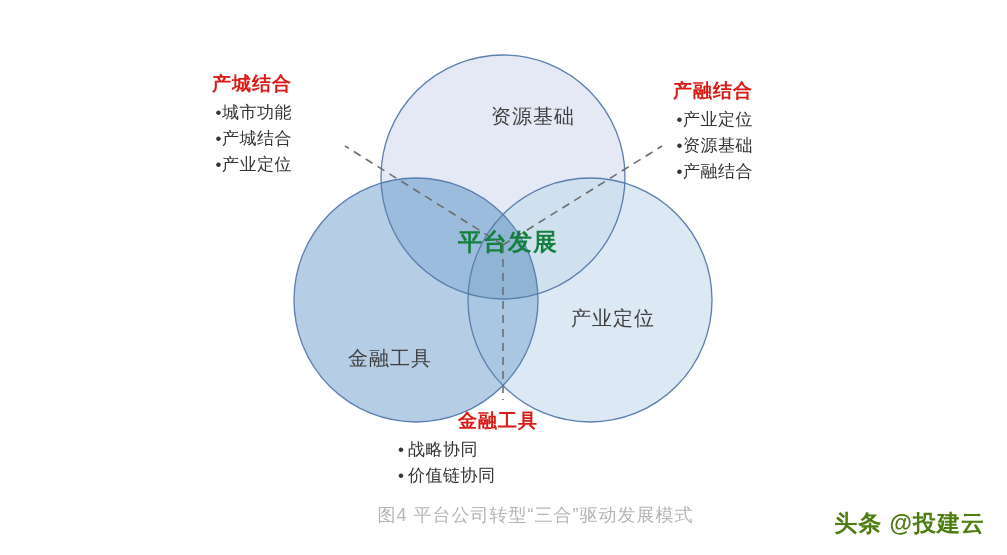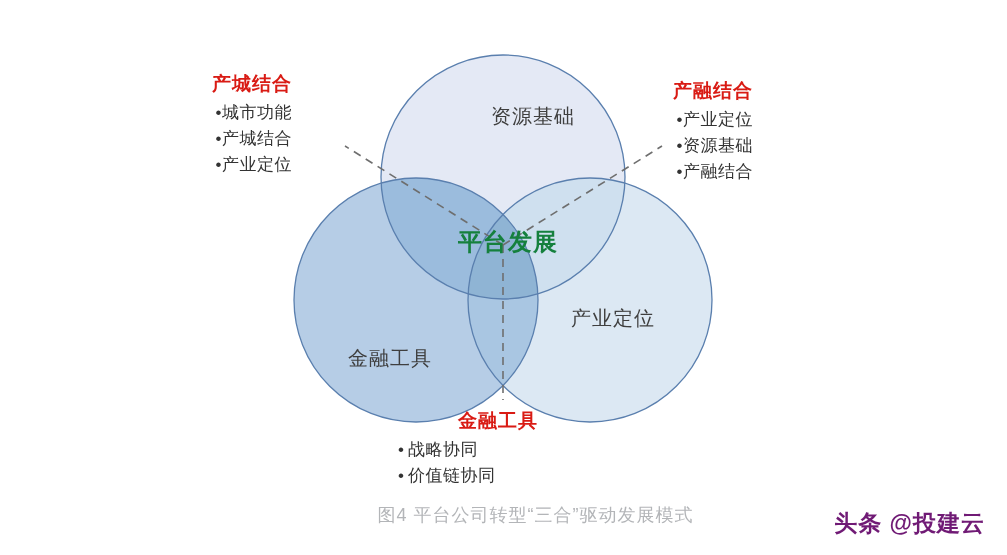--- a/index.html
+++ b/index.html
@@ -115,21 +115,21 @@
     padding-left: 32px;
   }
 
   
   #watermark {
     position: absolute;
     right: 22px;
     top: 508px;
     font-size: 23px;
     font-weight: bold;
-    color: #701a75;
+    color: #4d7c0f;
     letter-spacing: 1px;
     white-space: nowrap;
   }
 </style>
 </head>
 <body>
 
 <div id="diagram-root">
 
   <svg id="venn-svg" viewBox="0 0 1007 555">

